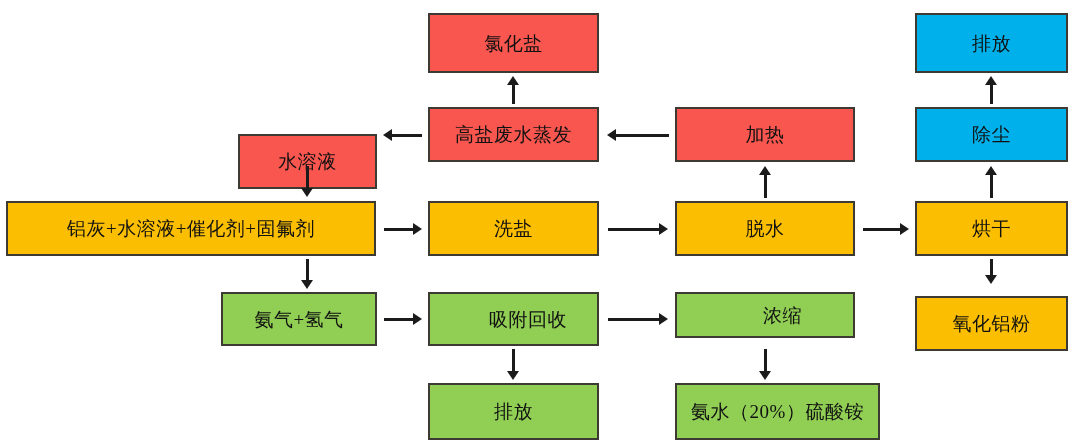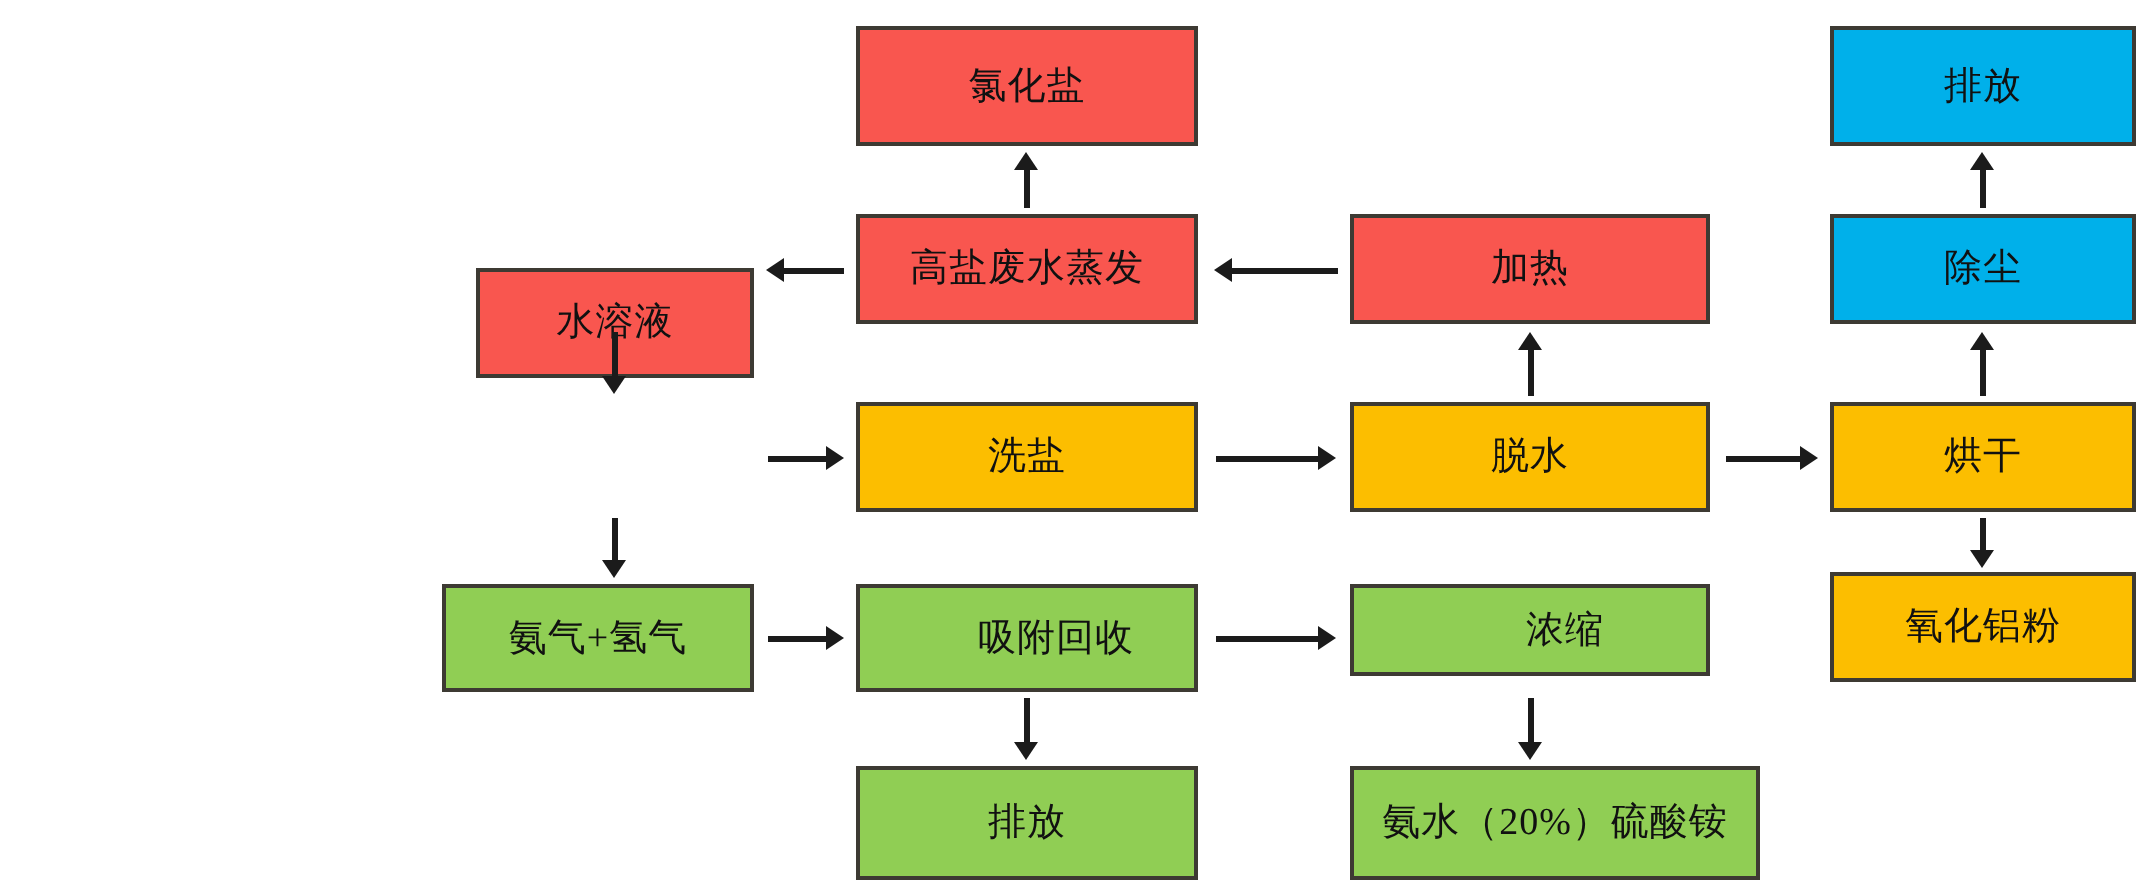--- a/index.html
+++ b/index.html
@@ -95,20 +95,23 @@
   </div>
 
   <div class="node red" style="left: 675px; top: 107px; width: 180px; height: 55px; background: rgb(249, 86, 79); border-color: rgb(61, 58, 51);">
     <span>加热</span>
   </div>
 
   <div class="node blue" style="left: 915px; top: 107px; width: 153px; height: 55px; background: rgb(0, 176, 234); border-color: rgb(61, 58, 51);">
     <span>除尘</span>
   </div>
 
+  <div class="node orange" style="left: 6px; top: 201px; width: 370px; height: 55px; background: rgb(252, 190, 0); border-color: rgb(61, 58, 51);">
+    <span class="small">铝灰+水溶液+催化剂+固氟剂</span>
+  </div>
 
   <div class="node orange" style="left: 428px; top: 201px; width: 171px; height: 55px; background: rgb(252, 190, 0); border-color: rgb(61, 58, 51); text-align: center;">
     <span>洗盐</span>
   </div>
 
   <div class="node orange" style="left: 675px; top: 201px; width: 180px; height: 55px; background: rgb(252, 190, 0); border-color: rgb(61, 58, 51);">
     <span>脱水</span>
   </div>
 
   <div class="node orange" style="left: 915px; top: 201px; width: 153px; height: 55px; background: rgb(252, 190, 0); border-color: rgb(61, 58, 51);">
@@ -120,21 +123,21 @@
   </div>
 
   <div class="node green" style="left: 428px; top: 292px; width: 171px; height: 54px; background: rgb(144, 206, 84); border-color: rgb(61, 58, 51); padding-left: 29px;">
     <span>吸附回收</span>
   </div>
 
   <div class="node green" style="left: 675px; top: 292px; width: 180px; height: 46px; background: rgb(144, 206, 84); border-color: rgb(61, 58, 51); padding-left: 35px;">
     <span>浓缩</span>
   </div>
 
-  <div class="node orange" style="left: 915px; top: 286px; width: 153px; height: 55px; background: rgb(252, 190, 0); border-color: rgb(61, 58, 51);">
+  <div class="node orange" style="left: 915px; top: 296px; width: 153px; height: 55px; background: rgb(252, 190, 0); border-color: rgb(61, 58, 51);">
     <span>氧化铝粉</span>
   </div>
 
   <div class="node green" style="left: 428px; top: 383px; width: 171px; height: 57px; background: rgb(144, 206, 84); border-color: rgb(61, 58, 51);">
     <span>排放</span>
   </div>
 
   <div class="node green" style="left: 675px; top: 383px; width: 205px; height: 57px; background: rgb(144, 206, 84); border-color: rgb(61, 58, 51);">
     <span class="small">氨水（20%）硫酸铵</span>
   </div>

